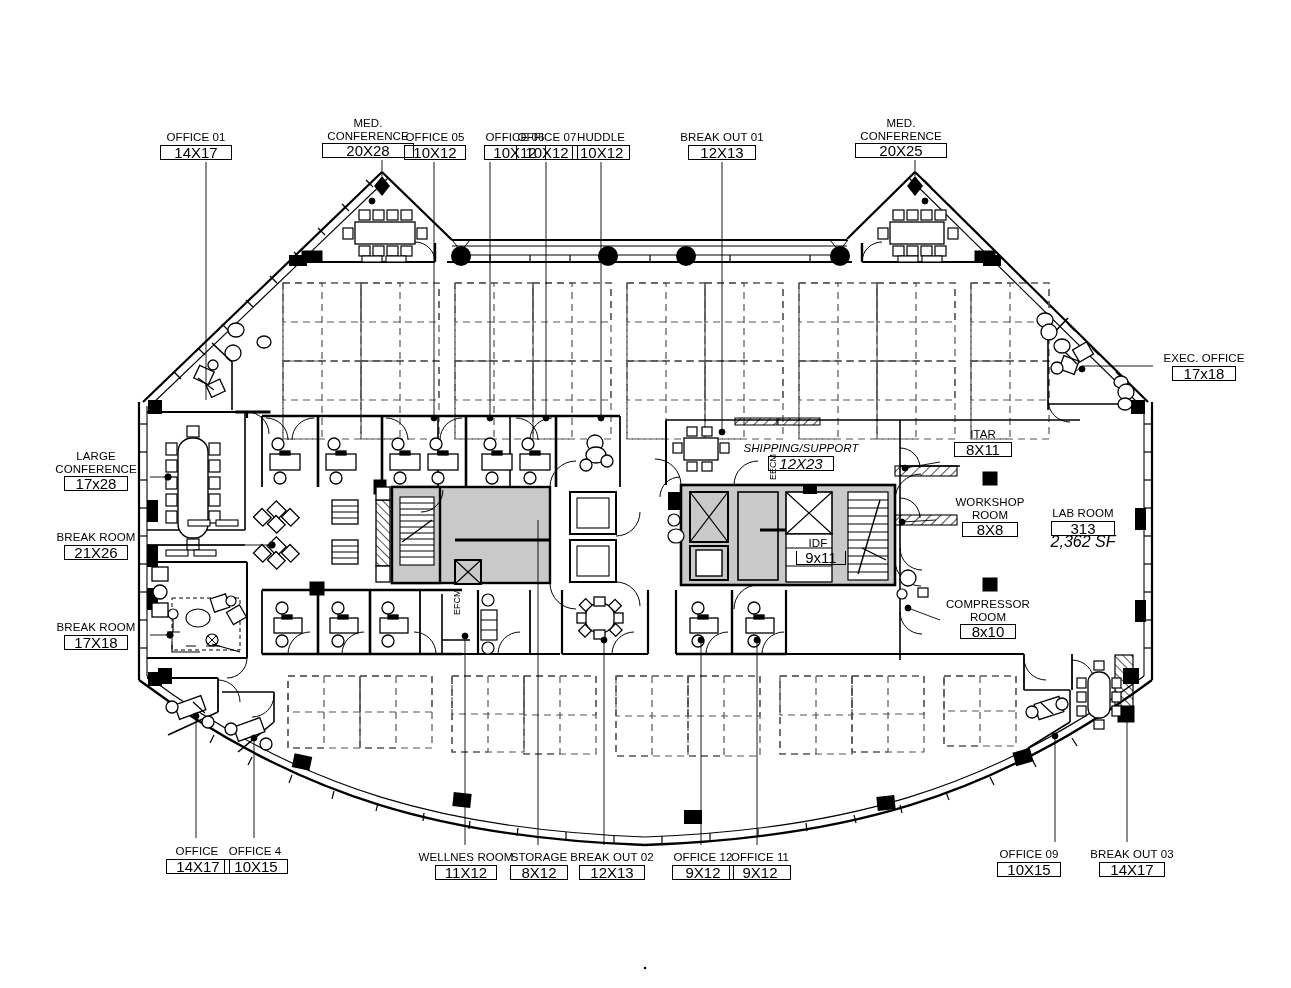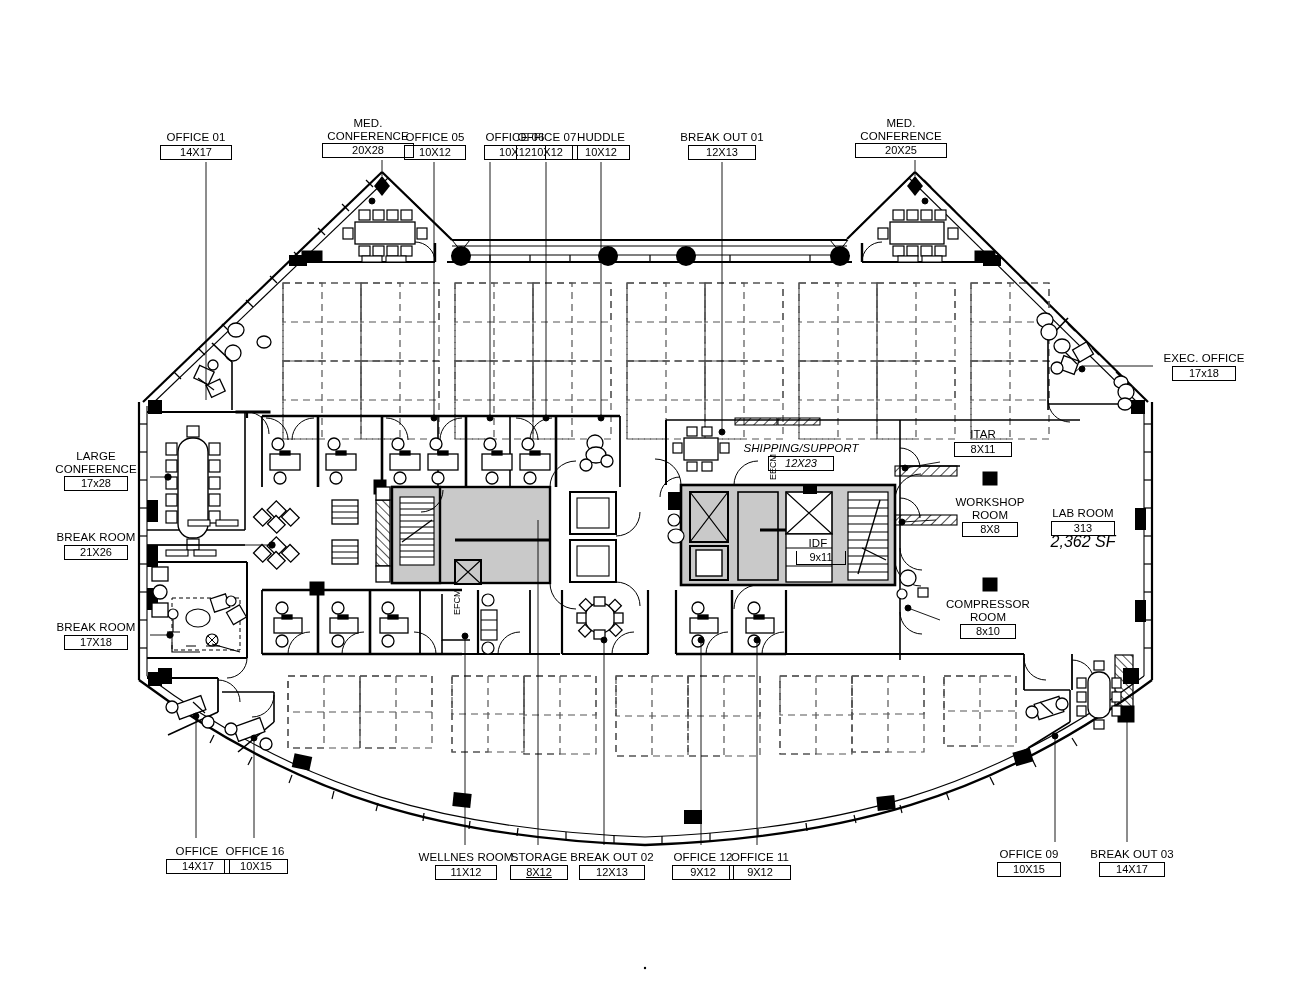--- a/index.html
+++ b/index.html
@@ -8,21 +8,21 @@
     width:1291px;height:988px;
     font-family:"Liberation Sans", sans-serif;
     overflow:hidden;position:relative;
   }
   #plan-root{position:absolute;inset:0;}
   svg.plan{position:absolute;top:0;left:0;width:1291px;height:988px;display:block;}
   .lbl{position:absolute;text-align:center;font-family:"Liberation Sans", sans-serif;
        font-size:11.5px;color:#000;line-height:12.5px;white-space:nowrap;}
   .lbl .nm{display:block;letter-spacing:.1px;}
   .lbl .dim{display:block;border:1.2px solid #000;padding:0px 7px;margin:1px auto 0 auto;
-            font-size:11px;line-height:13px;}
+            font-size:15px;line-height:13px;}
   .lbl .sf{display:block;font-size:16px;line-height:12.5px;margin-top:0px;font-style:italic;}
 </style>
 </head>
 <body>
 
 <div id="plan-root">
 
 <svg class="plan" viewBox="0 0 1291 988">
   <defs>
     <pattern id="hatch" width="7" height="7" patternTransform="rotate(45)" patternUnits="userSpaceOnUse">
@@ -947,21 +947,21 @@
   <span class="nm">IDF</span>
   <span class="dim" style="width:34px;border-top:none;">9x11</span>
 </div>
 
 <div class="lbl" style="left:166px;top:845px;width:62px;">
   <span class="nm">OFFICE</span>
   <span class="dim" style="width:48px;">14X17</span>
 </div>
 
 <div class="lbl" style="left:224px;top:845px;width:62px;">
-  <span class="nm">OFFICE 16</span>
+  <span class="nm">OFFICE 4</span>
   <span class="dim" style="width:48px;">10X15</span>
 </div>
 
 <div class="lbl" style="left:412px;top:851px;width:108px;">
   <span class="nm">WELLNES ROOM</span>
   <span class="dim" style="width:46px;">11X12</span>
 </div>
 
 <div class="lbl" style="left:506px;top:851px;width:66px;">
   <span class="nm">STORAGE</span>

